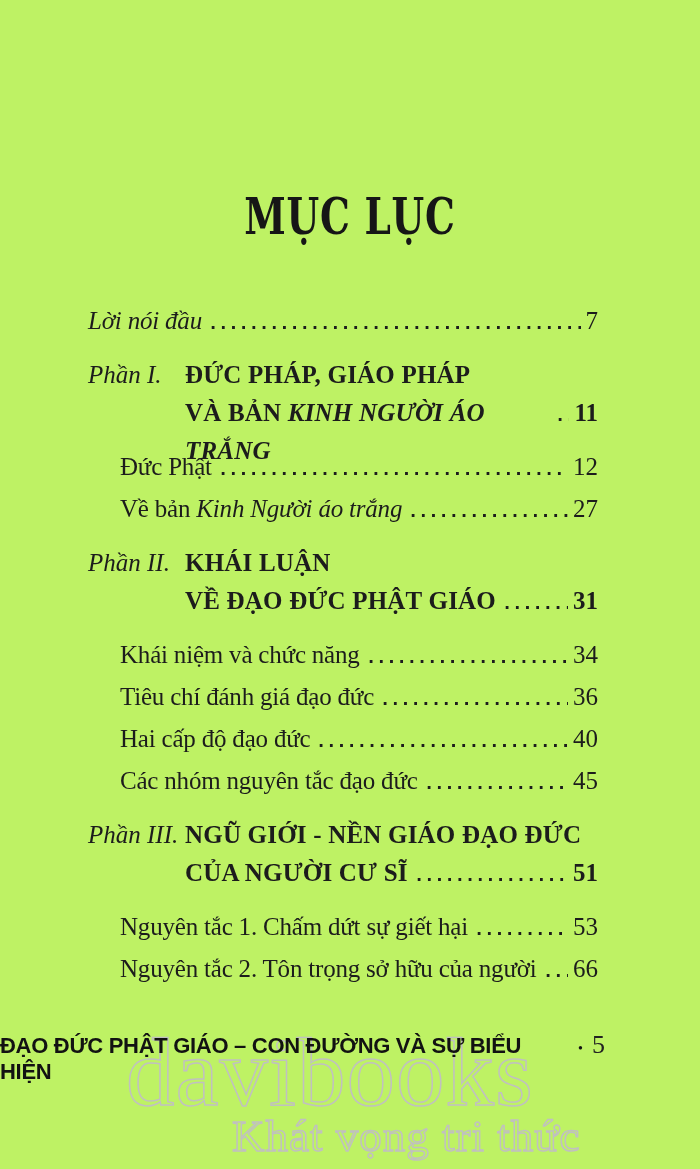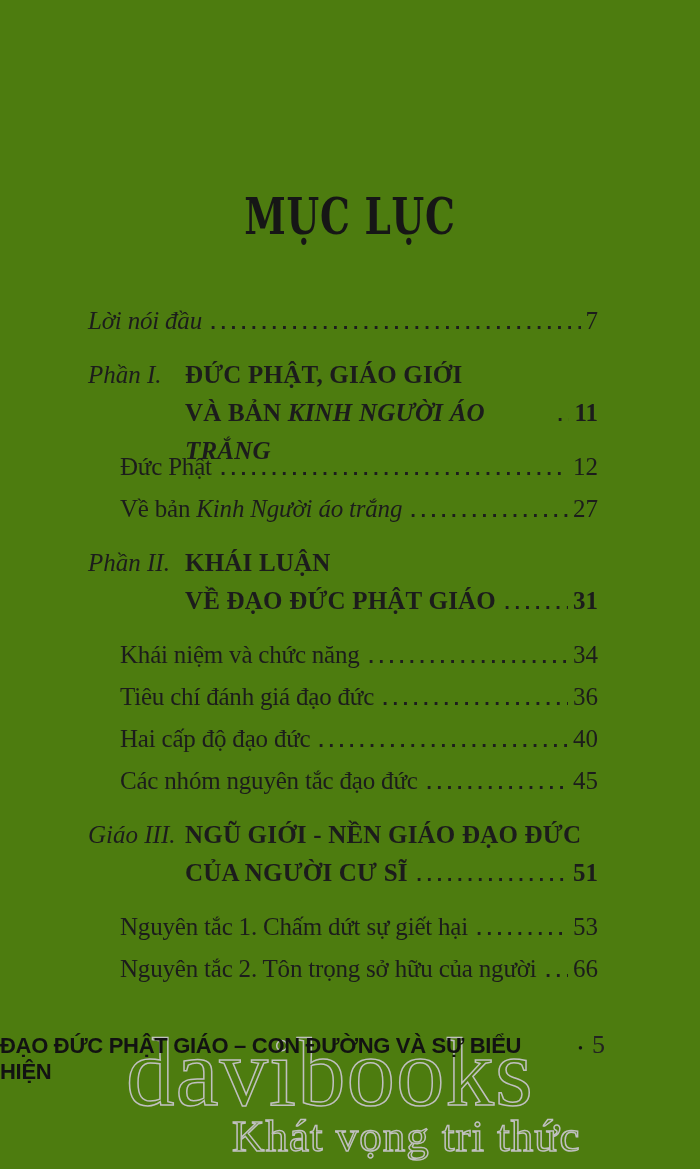--- a/index.html
+++ b/index.html
@@ -1,19 +1,19 @@
 <!DOCTYPE html>
 <html><head>
 <meta charset="utf-8">
 <style>
   html,body { margin:0; padding:0; }
   body { width:700px; height:1169px; background:#ffffff; }
   .page {
     position:relative; width:700px; height:1169px; overflow:hidden;
-    background:#4d7c0f;
+    background:#bef264;
     font-family:"Liberation Serif","DejaVu Serif",serif;
     color:#1c1c1c;
   }
 
   
   .title {
     position:absolute; top:188px; left:0; right:0;
     text-align:center;
     font-family:"DejaVu Serif","Liberation Serif",serif;
     font-weight:700; font-size:50px; line-height:58px;
@@ -86,21 +86,21 @@
   <div class="toc">
   <div class="row r-preface">
     <span class="s-segs"><span class="seg italic">Lời nói đầu</span></span>
     <span class="leader"></span>
     <span class="pagenum">7</span>
   </div>
 
   <div class="part-group">
     <div class="part-line">
       <span class="part-label">Phần I.</span>
-      <span class="pl1-segs"><span class="seg bold">ĐỨC PHẬT, GIÁO GIỚI</span></span>
+      <span class="pl1-segs"><span class="seg bold">ĐỨC PHÁP, GIÁO PHÁP</span></span>
     </div>
     <div class="part-line">
       <span class="indent2"></span>
       <span class="pl2-segs"><span class="seg bold">VÀ BẢN </span><span class="seg bold-italic">KINH NGƯỜI ÁO TRẮNG</span></span>
       <span class="leader"></span>
       <span class="pagenum bold">11</span>
     </div>
   </div>
 
   <div class="row r-item">
@@ -148,21 +148,21 @@
   </div>
 
   <div class="row r-item">
     <span class="s-segs"><span class="seg normal">Các nhóm nguyên tắc đạo đức</span></span>
     <span class="leader"></span>
     <span class="pagenum">45</span>
   </div>
 
   <div class="part-group">
     <div class="part-line">
-      <span class="part-label">Giáo III.</span>
+      <span class="part-label">Phần III.</span>
       <span class="pl1-segs"><span class="seg bold">NGŨ GIỚI - NỀN GIÁO ĐẠO ĐỨC</span></span>
     </div>
     <div class="part-line">
       <span class="indent2"></span>
       <span class="pl2-segs"><span class="seg bold">CỦA NGƯỜI CƯ SĨ</span></span>
       <span class="leader"></span>
       <span class="pagenum bold">51</span>
     </div>
   </div>
 

